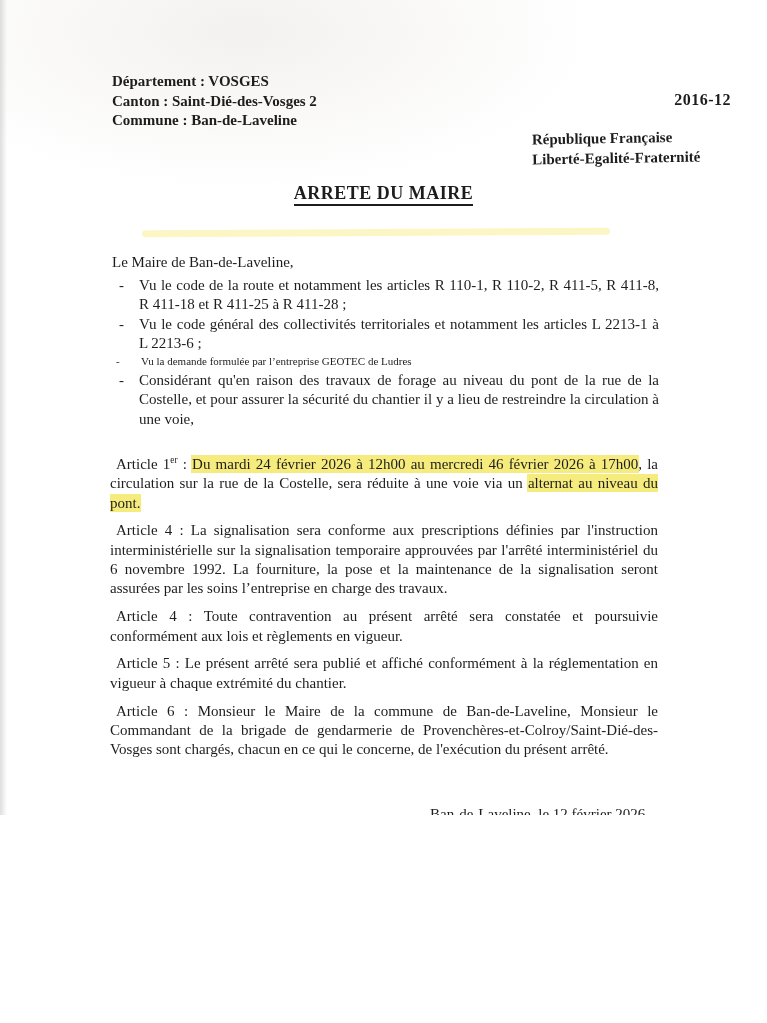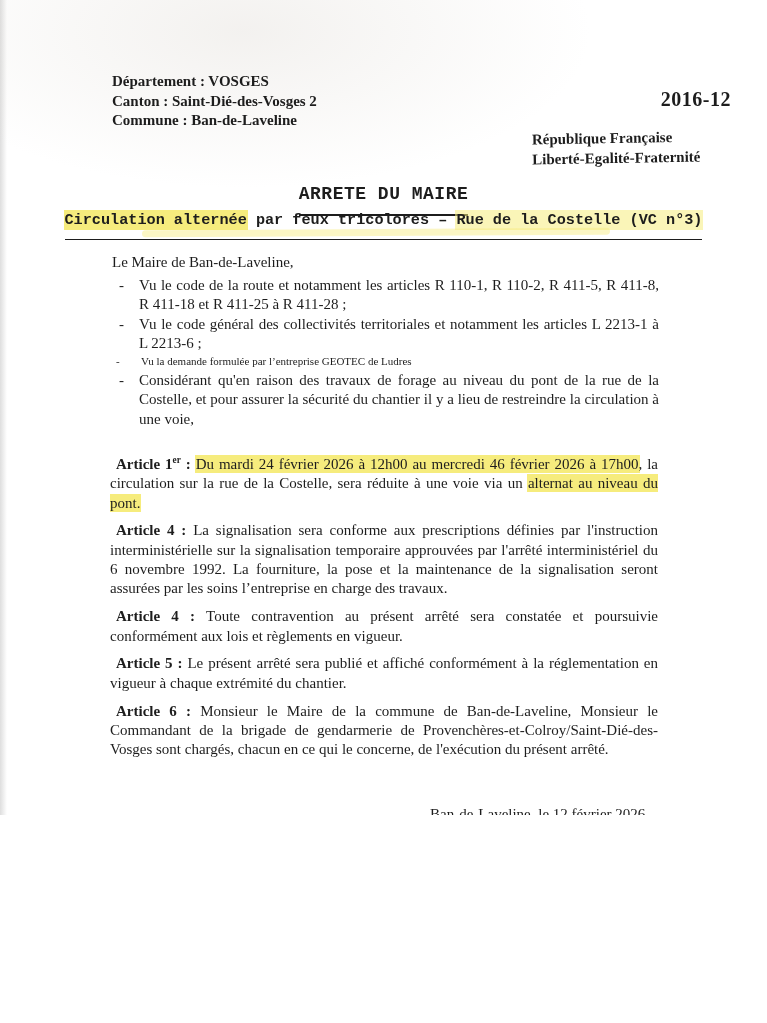--- a/index.html
+++ b/index.html
@@ -6,24 +6,24 @@
   .page{
     position:relative;width:767px;height:815px;overflow:hidden;
     background:#ffffff;color:var(--ink,#1d1d1d);
     font-family:"Liberation Serif","DejaVu Serif",serif;
     font-size:15px;line-height:19.3px;
   }
   .scan-edge{position:absolute;left:0;top:0;bottom:0;width:7px;
     background:linear-gradient(90deg,#bdbdbd,rgba(255,255,255,0));opacity:.5;}
   .scan-blotch{position:absolute;left:0;top:0;width:640px;height:210px;
     background:radial-gradient(ellipse at 38% 15%, rgba(212,206,198,.28), rgba(255,255,255,0) 62%);}
-  b,.b{font-weight:bold;margin-top:19px;}
-  .u{border-bottom:1.6px solid currentColor;padding-bottom:10px;font-family:Liberation Mono, monospace;}
+  b,.b{font-weight:normal;margin-top:19px;}
+  .u{border-bottom:1.6px solid currentColor;padding-bottom:1px;}
   .hdr-left{position:absolute;left:112px;top:72px;font-weight:bold;font-size:15px;line-height:19.5px;}
-  .ref{position:absolute;right:36px;top:90px;font-weight:bold;font-size:20px;letter-spacing:.5px;margin-left:12px;}
+  .ref{position:absolute;right:36px;top:90px;font-weight:bold;font-size:16px;letter-spacing:.5px;margin-left:12px;}
   .republic{position:absolute;left:532px;top:129px;font-weight:bold;font-size:15px;line-height:19.5px;transform:rotate(-1deg);}
   .title{position:absolute;left:0;top:184px;width:100%;text-align:center;font-weight:bold;font-size:18px;letter-spacing:.5px;}
   .title .u{border-bottom-width:2px;}
   .subtitle{position:absolute;left:0;top:209px;width:100%;text-align:center;font-weight:bold;font-size:15.2px;}
   .hl{background:var(--highlight,#f6ec7d);box-shadow:0 0 0 1px var(--highlight,#f6ec7d);}
   .hl-soft{background:rgba(246,236,125,.55);box-shadow:0 0 0 1px rgba(246,236,125,.55);}
   .yellow-streak{position:absolute;left:142px;top:229px;width:468px;height:7px;
     background:rgba(246,236,125,.45);border-radius:4px;transform:rotate(-.3deg);}
   .intro{position:absolute;left:112px;top:253px;}
   .vu-list{position:absolute;left:112px;top:276px;width:547px;}
@@ -63,23 +63,20 @@
 
   <div class="republic">
     <div>République Française</div>
     <div>Liberté-Egalité-Fraternité</div>
   </div>
 
   <div class="title">
     <span class="u">ARRETE DU MAIRE</span>
   </div>
 
-  <div class="subtitle">
-    <span class="u"><span class="hl">Circulation alternée</span><span> par feux tricolores – </span><span class="hl-soft">Rue de la Costelle (VC n°3)</span></span>
-  </div>
   <div class="yellow-streak"></div>
 
   <div class="intro">Le Maire de Ban-de-Laveline,</div>
 
   <div class="vu-list">
     <div class="li">
       <span class="m">-</span>
       <span class="t">Vu le code de la route et notamment les articles R 110-1, R 110-2, R 411-5, R 411-8, R 411-18 et R 411-25 à R 411-28 ;</span>
     </div>
     <div class="li">

